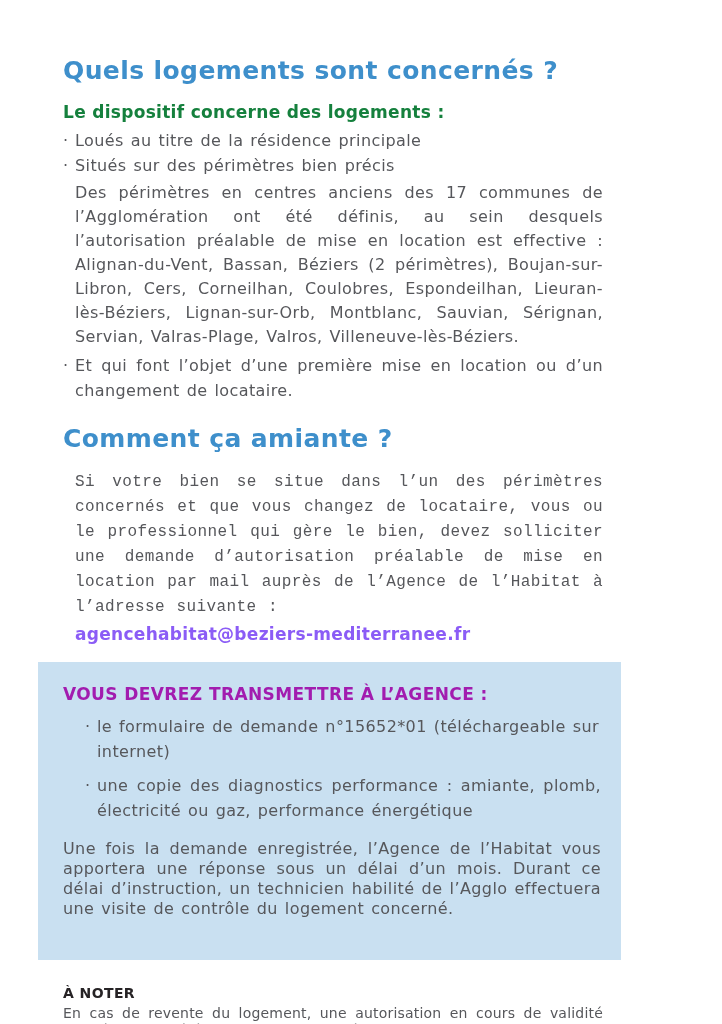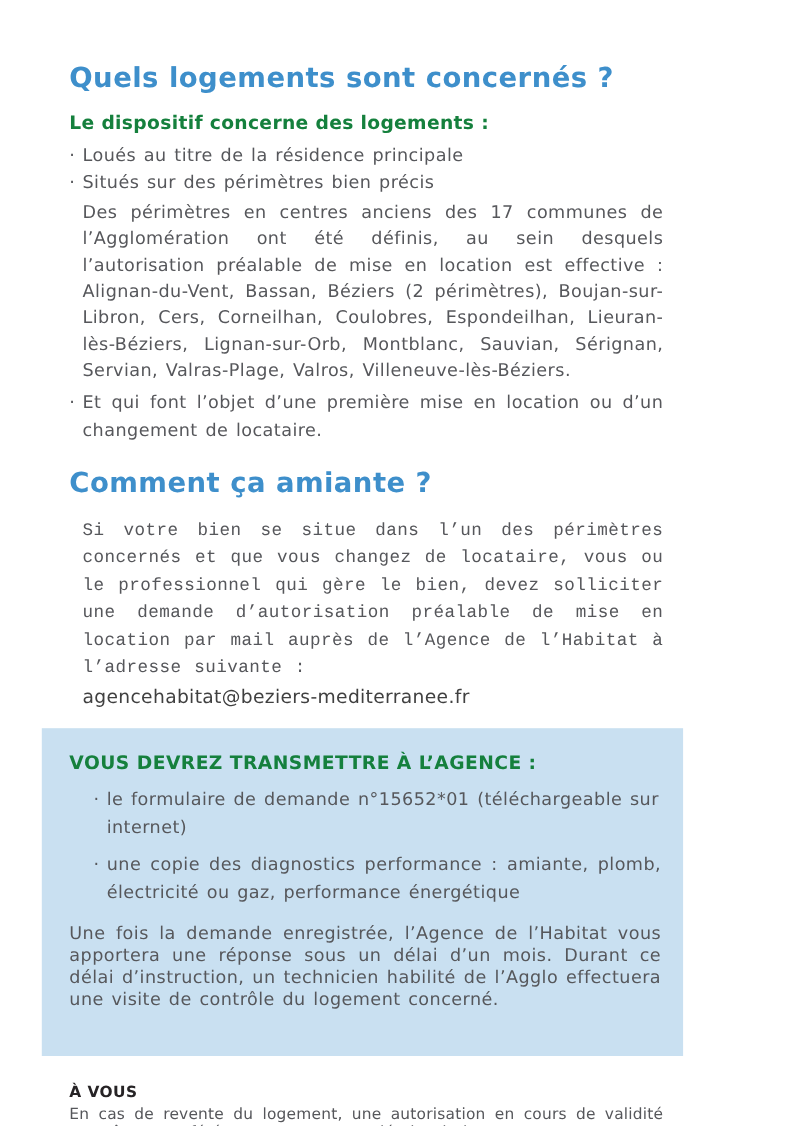--- a/index.html
+++ b/index.html
@@ -11,24 +11,24 @@
 
   .intro{font-size:17px;font-weight:700;color:#15803d;letter-spacing:0.3px;margin:0 0 4px 0;line-height:24px;}
 
   .body-text{font-size:16px;color:#56575B;letter-spacing:0.4px;word-spacing:1.5px;line-height:25px;}
   .bullet-row{display:flex;}
   .bullet-row .dot{flex:none;width:12px;}
   .justified{text-align:justify;}
 
   .par-main{margin:3px 0 4px 12px;line-height:24px;}
   .par-marche{margin:0 0 0 12px;font-family:Liberation Mono, monospace;}
-  .email{font-size:17px;font-weight:400;color:#404040;letter-spacing:0.3px;margin:2px 0 0 12px;line-height:24px;}
+  .email{font-size:17px;font-weight:700;color:#8b5cf6;letter-spacing:0.3px;margin:2px 0 0 12px;line-height:24px;}
 
   .info-box{background:#C9E0F1;margin:16px -18px 0 -25px;padding:21px 20px 25px 25px;}
-  .box-title{font-size:17px;font-weight:700;color:#15803d;letter-spacing:0.4px;margin:0 0 9px 0;line-height:22px;}
+  .box-title{font-size:17px;font-weight:700;color:#a21caf;letter-spacing:0.4px;margin:0 0 9px 0;line-height:22px;}
   .box-bullets{margin-left:22px;}
   .box-bullets .bullet-row + .bullet-row{margin-top:9px;}
   .box-par{margin-top:16px;line-height:20px;}
 
   .notes{margin-top:25px;}
   .note-title{font-size:14px;font-weight:700;color:#262325;letter-spacing:0.4px;line-height:17px;margin:0;}
   .note-text{font-size:14px;color:#56575B;letter-spacing:0.2px;word-spacing:1px;line-height:17px;margin:3px 0 0 0;text-align:justify;}
 </style>
 </head>
 <body>
@@ -70,19 +70,19 @@
       <div class="bullet-row body-text justified">
         <span class="dot">·</span>
         <span>une copie des diagnostics performance : amiante, plomb, électricité ou gaz, performance énergétique</span>
       </div>
     </div>
     <p class="body-text justified box-par">Une fois la demande enregistrée, l’Agence de l’Habitat vous apportera une réponse sous un délai d’un mois. Durant ce délai d’instruction, un technicien habilité de l’Agglo effectuera une visite de contrôle du logement concerné.</p>
   </div>
 
   <div class="notes">
     <div class="note-block">
-      <p class="note-title">À VOUS</p>
+      <p class="note-title">À NOTER</p>
       <p class="note-text">En cas de revente du logement, une autorisation en cours de validité peut être transférée au nouveau propriétaire du logement.</p>
     </div>
 
   </div>
 
 </div>
 
 </body></html>

